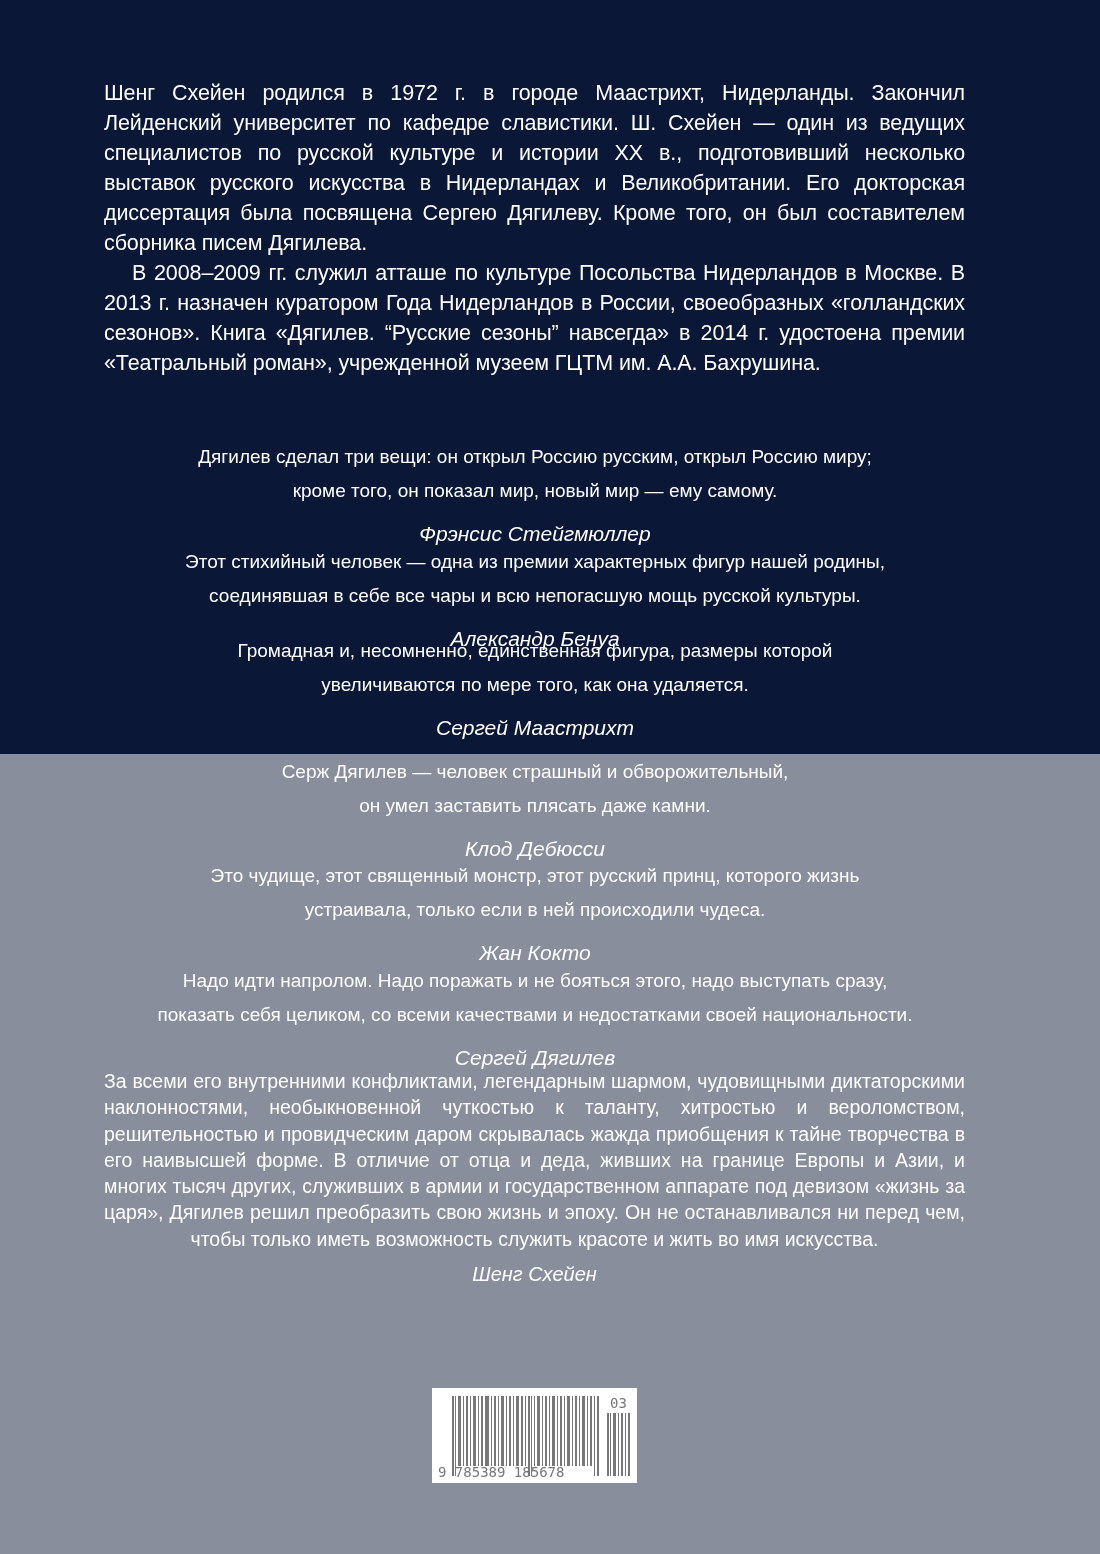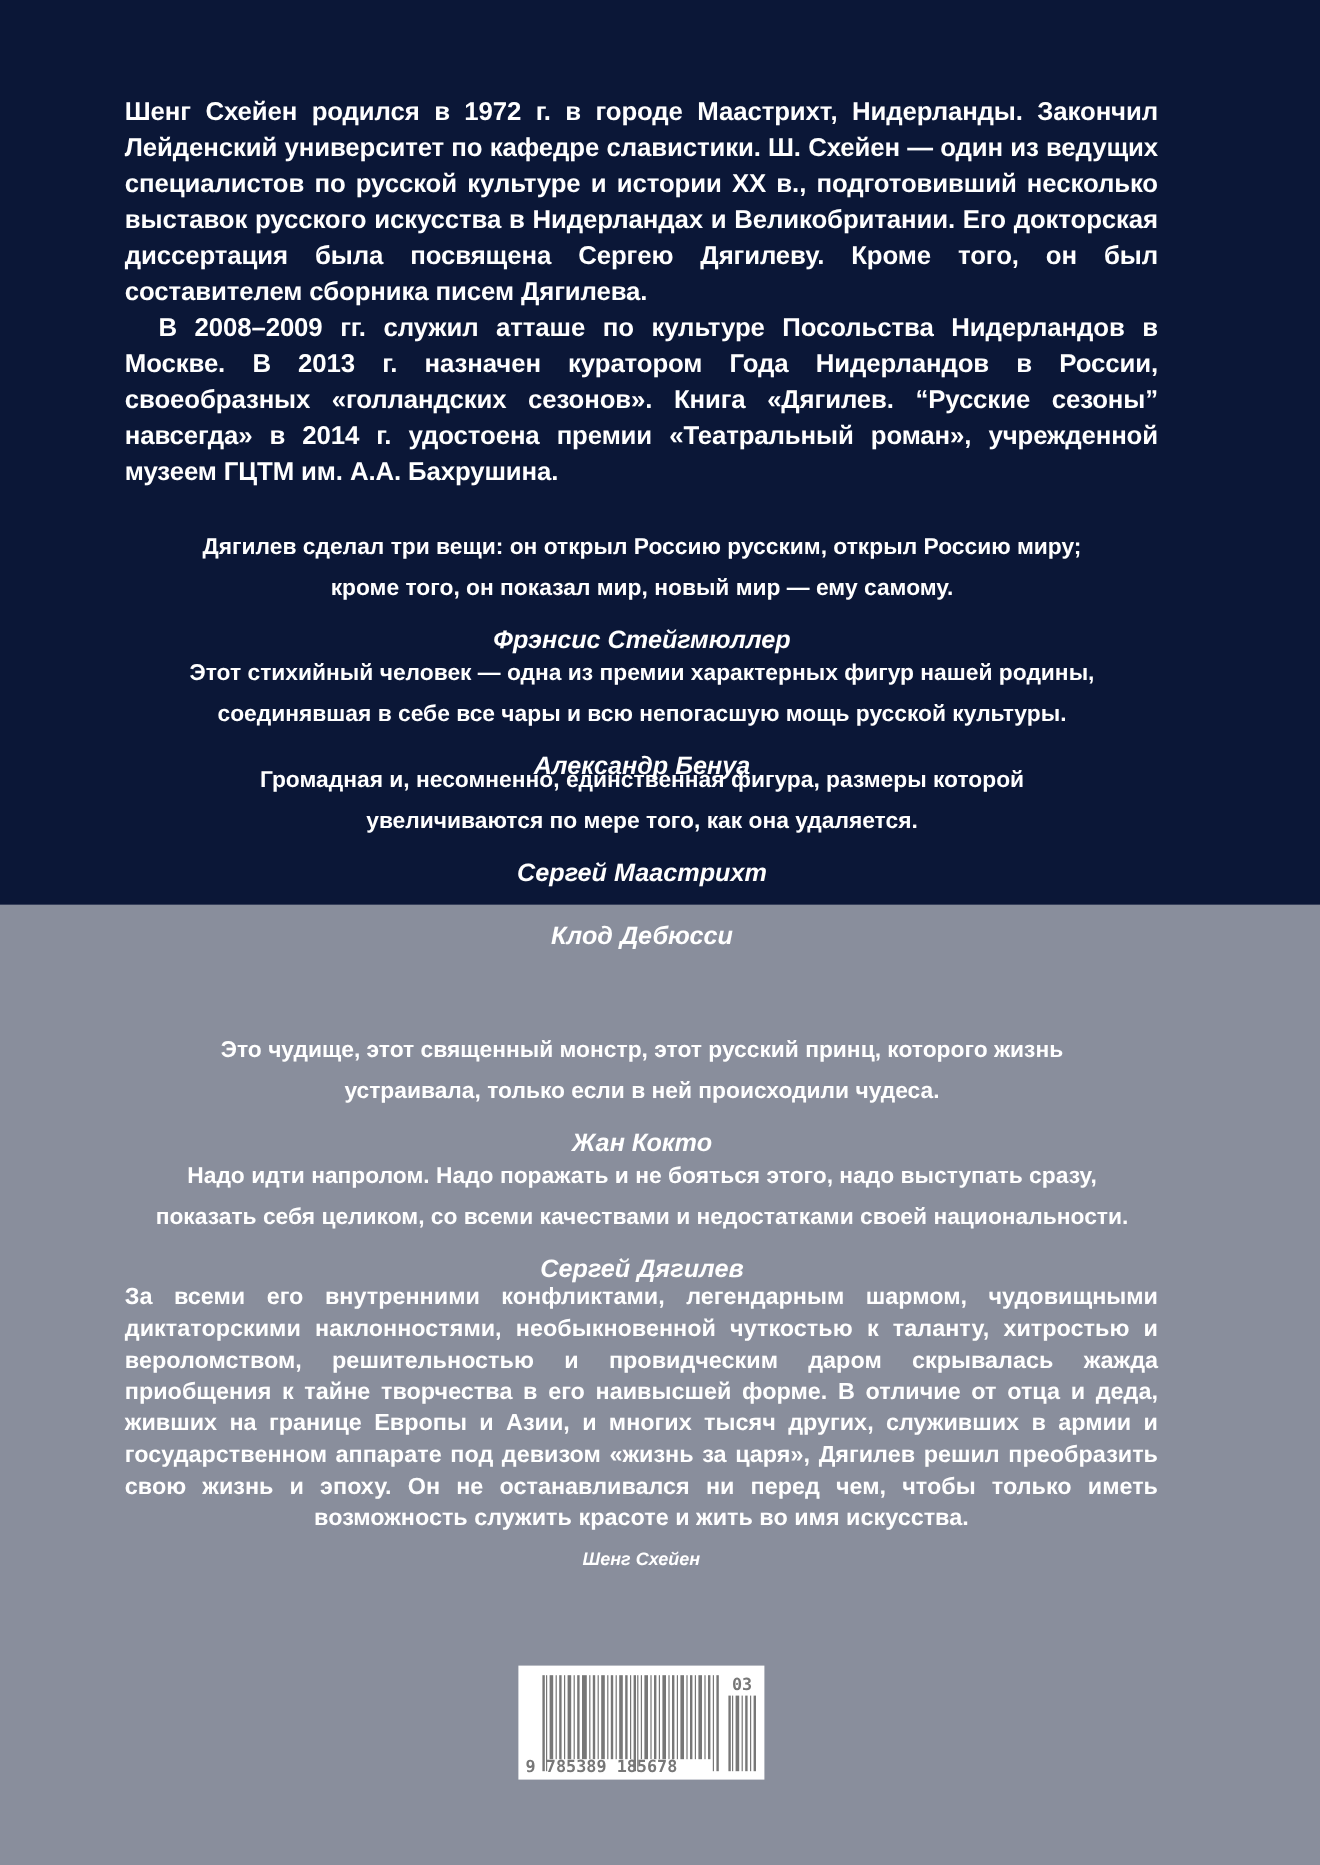--- a/index.html
+++ b/index.html
@@ -12,21 +12,20 @@
       position: relative;
       overflow: hidden;
       background: #898e9c;
       font-family: "Liberation Sans", sans-serif;
       color: #ffffff;
     }
     .cover {
       position: relative;
       width: 1100px;
       height: 1342px;
-      font-weight: bold;
     }
     .band-dark {
       position: absolute;
       left: 0; top: 0;
       width: 1100px;
       height: 754px;
       background: #0b1737;
     }
     .band-light {
       position: absolute;
@@ -82,21 +81,21 @@
       font-size: 19.5px;
       line-height: 26.3px;
       text-align: justify;
       text-align-last: center;
     }
     .final-quote .q-author {
       display: block;
       font-style: italic;
       text-align: right;
       margin-top: 9px;
-      font-size: 15px;
+      font-size: 20px;
     }
     .barcode {
       position: absolute;
       left: 432px;
       top: 1388px;
       width: 205px;
       height: 95px;
       background: #ffffff;
     }
     .barcode svg {
@@ -133,20 +132,22 @@
       <span class="q-author">Александр Бенуа</span>
     </div>
 
     <div class="quote" style="top:634px;">
       <span class="q-text">Громадная и, несомненно, единственная фигура, размеры которой
 увеличиваются по мере того, как она удаляется.</span>
       <span class="q-author">Сергей Маастрихт</span>
     </div>
 
     <div class="quote" style="top:755px;">
+      <span class="q-text">Серж Дягилев — человек страшный и обворожительный,
+он умел заставить плясать даже камни.</span>
       <span class="q-author">Клод Дебюсси</span>
     </div>
 
     <div class="quote" style="top:859px;">
       <span class="q-text">Это чудище, этот священный монстр, этот русский принц, которого жизнь
 устраивала, только если в ней происходили чудеса.</span>
       <span class="q-author">Жан Кокто</span>
     </div>
 
     <div class="quote" style="top:964px;">

